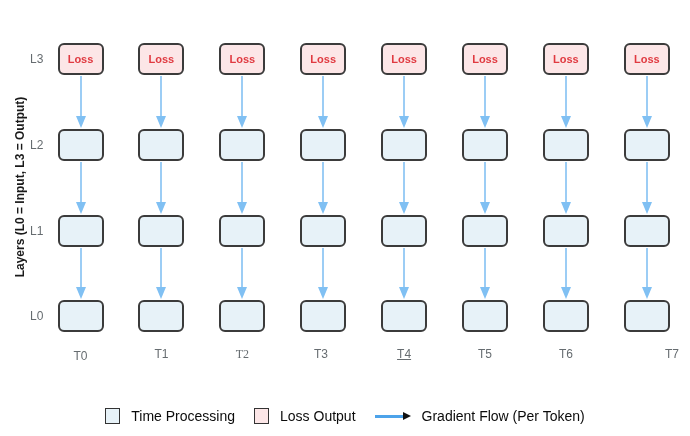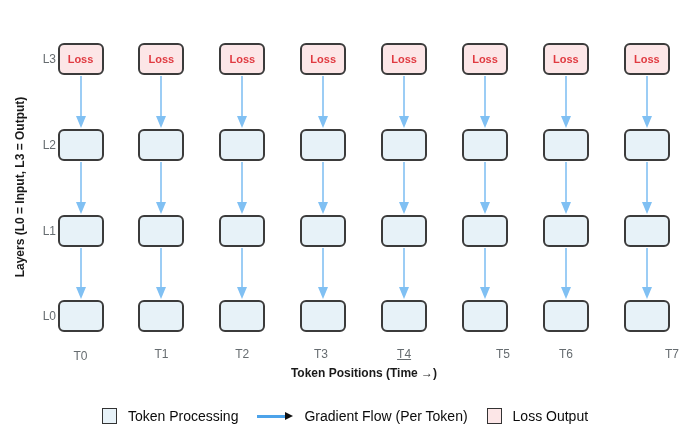--- a/index.html
+++ b/index.html
@@ -43,22 +43,22 @@
     display:flex; flex-direction:column; align-items:center;
   }
   .v-line { width:2px; flex:1; background:var(--arrow-line,#9ccdf5); }
   .v-head {
     width:0; height:0;
     border-left:5.5px solid transparent;
     border-right:5.5px solid transparent;
     border-top:12px solid var(--arrow-head,#80c0f3);
   }
   .row-label {
-    position:absolute; left:24px; width:32px;
-    text-align:right; font-size:12px; line-height:16px;
+    position:absolute; left:30px; width:32px;
+    text-align:left; font-size:12px; line-height:16px;
     color:var(--label-gray,#666c70);
   }
   .col-label {
     position:absolute; width:50px;
     text-align:center; font-size:12px; line-height:16px;
     color:var(--label-gray,#666c70);
   }
   .legend {
     position:absolute; left:0; top:404px; width:690px; height:24px;
     display:flex; justify-content:center; align-items:center;
@@ -133,21 +133,21 @@
       <div class="v-arrow" style="left: 236.8px; top: 162px; height: 52px;">
         <span class="v-line"></span>
         <span class="v-head"></span>
       </div>
       <div class="box box-layer" style="left: 219.3px; top: 215px;"></div>
       <div class="v-arrow" style="left: 236.8px; top: 248px; height: 51px;">
         <span class="v-line"></span>
         <span class="v-head"></span>
       </div>
       <div class="box box-layer" style="left: 219.3px; top: 300px;"></div>
-      <div class="col-label" style="left: 217.3px; top: 346px;">T2</div>
+      <div class="col-label" style="left: 217.3px; top: 346px; font-family: Liberation Serif, serif;">T2</div>
       <div class="box box-loss" style="left: 300.2px; top: 43px;">Loss</div>
       <div class="v-arrow" style="left: 317.7px; top: 76px; height: 52px;">
         <span class="v-line"></span>
         <span class="v-head"></span>
       </div>
       <div class="box box-layer" style="left: 300.2px; top: 129px;"></div>
       <div class="v-arrow" style="left: 317.7px; top: 162px; height: 52px;">
         <span class="v-line"></span>
         <span class="v-head"></span>
       </div>
@@ -184,21 +184,21 @@
       <div class="v-arrow" style="left: 479.5px; top: 162px; height: 52px;">
         <span class="v-line"></span>
         <span class="v-head"></span>
       </div>
       <div class="box box-layer" style="left: 462px; top: 215px;"></div>
       <div class="v-arrow" style="left: 479.5px; top: 248px; height: 51px;">
         <span class="v-line"></span>
         <span class="v-head"></span>
       </div>
       <div class="box box-layer" style="left: 462px; top: 300px;"></div>
-      <div class="col-label" style="left: 460px; top: 346px; text-align: right;">T5</div>
+      <div class="col-label" style="left: 460px; top: 346px;">T5</div>
       <div class="box box-loss" style="left: 542.9px; top: 43px;">Loss</div>
       <div class="v-arrow" style="left: 560.4px; top: 76px; height: 52px;">
         <span class="v-line"></span>
         <span class="v-head"></span>
       </div>
       <div class="box box-layer" style="left: 542.9px; top: 129px;"></div>
       <div class="v-arrow" style="left: 560.4px; top: 162px; height: 52px;">
         <span class="v-line"></span>
         <span class="v-head"></span>
       </div>
@@ -225,32 +225,31 @@
         <span class="v-head"></span>
       </div>
       <div class="box box-layer" style="left: 623.8px; top: 300px;"></div>
       <div class="col-label" style="left: 647px; top: 346px;">T7</div>
       <div class="row-label" style="top: 51px;">L3</div>
       <div class="row-label" style="top: 137px;">L2</div>
       <div class="row-label" style="top: 223px;">L1</div>
       <div class="row-label" style="top: 308px;">L0</div>
     </div>
 
-  <div class="x-axis-label">Token Positions (Time →)</div>
 
   <div class="legend">
     <div class="legend-item">
       <span class="swatch swatch-layer"></span>
-      <span class="legend-label">Token Processing</span>
+      <span class="legend-label">Time Processing</span>
+    </div>
+    <div class="legend-item">
+      <span class="swatch swatch-loss"></span>
+      <span class="legend-label">Loss Output</span>
     </div>
     <div class="legend-item">
       <span class="legend-arrow">
         <span class="la-line"></span>
         <span class="la-head"></span>
       </span>
       <span class="legend-label">Gradient Flow (Per Token)</span>
     </div>
-    <div class="legend-item">
-      <span class="swatch swatch-loss"></span>
-      <span class="legend-label">Loss Output</span>
-    </div>
   </div>
 </div>
 
 </body></html>

